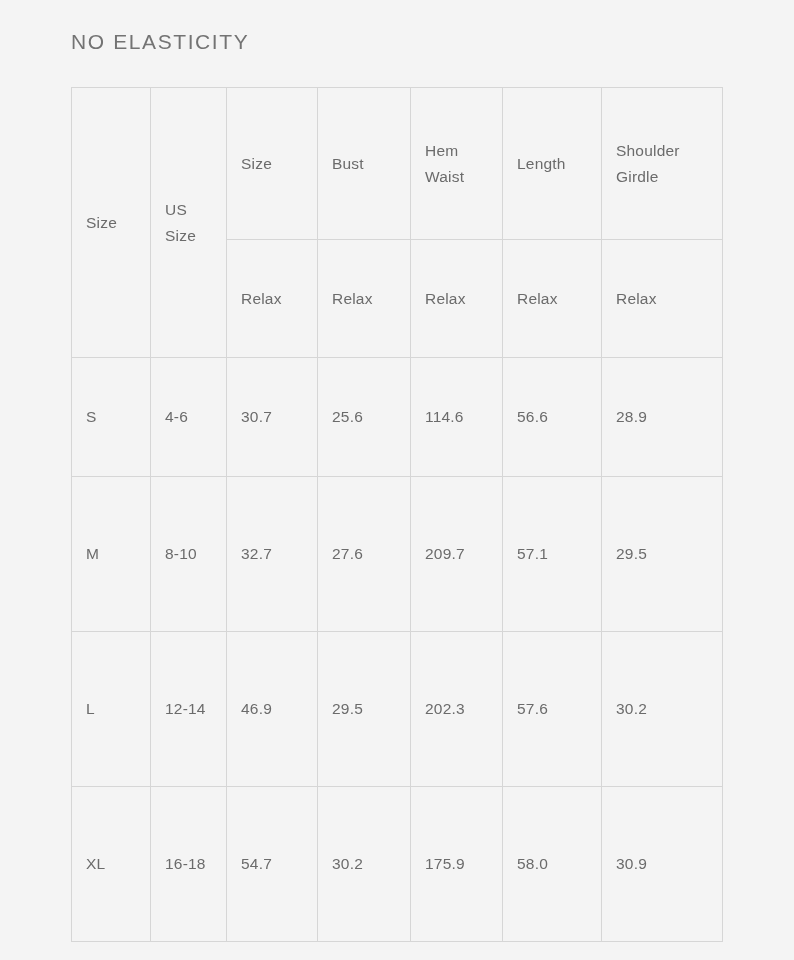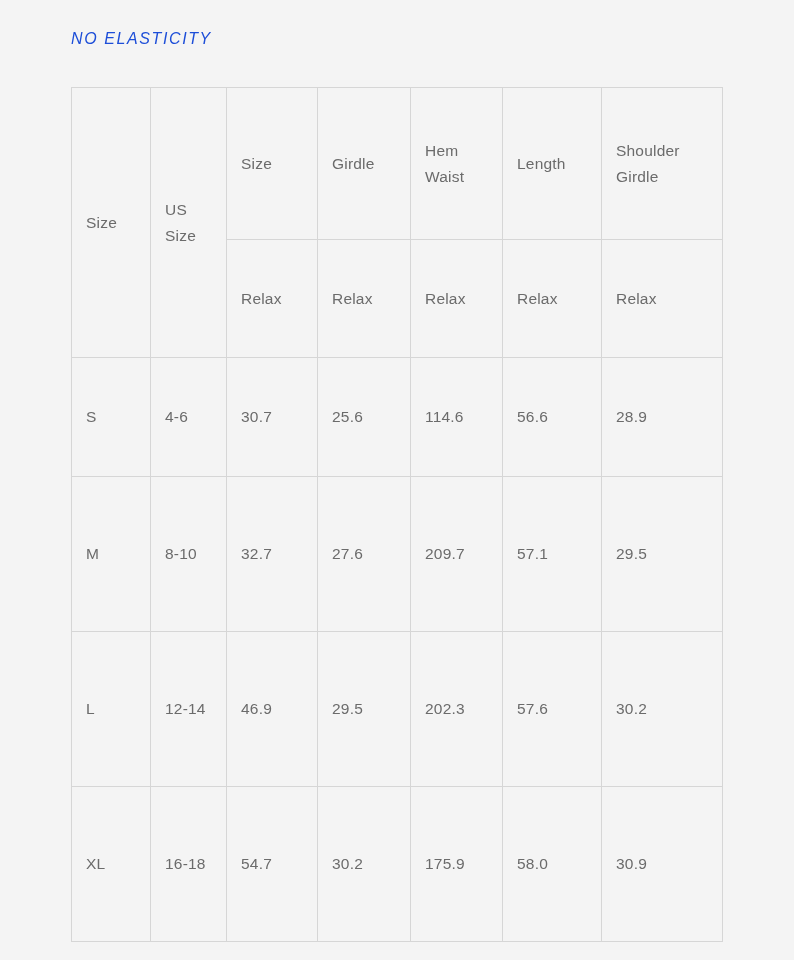--- a/index.html
+++ b/index.html
@@ -17,26 +17,25 @@
   .page {
     position: relative;
     width: 794px;
     height: 960px;
     box-sizing: border-box;
   }
   .chart-title {
     position: absolute;
     left: 71px;
     top: 30px;
-    font-size: 16px;
+    font-size: 21px;
     letter-spacing: 1.6px;
-    color: #1d4ed8;
+    color: #737373;
     font-weight: 400;
     white-space: nowrap;
-    font-style: italic;
   }
   .size-table {
     position: absolute;
     left: 71px;
     top: 87px;
     width: 651px;
     border-collapse: collapse;
     table-layout: fixed;
   }
   .size-table td {
@@ -88,21 +87,21 @@
       <col class="col-m2">
       <col class="col-m3">
       <col class="col-m4">
       <col class="col-m5">
     </colgroup>
     <tbody>
       <tr class="hdr-main">
         <td rowspan="2" class="th-label">Size</td>
         <td rowspan="2" class="th-label us-size-cell">US Size</td>
         <td class="th-label hdr-stack">Size</td>
-        <td class="th-label hdr-stack">Girdle</td>
+        <td class="th-label hdr-stack">Bust</td>
         <td class="th-label hdr-stack">Hem Waist</td>
         <td class="th-label hdr-stack">Length</td>
         <td class="th-label hdr-stack">Shoulder Girdle</td>
       </tr>
       <tr class="hdr-sub">
         <td class="th-label">Relax</td>
         <td class="th-label">Relax</td>
         <td class="th-label">Relax</td>
         <td class="th-label">Relax</td>
         <td class="th-label">Relax</td>

